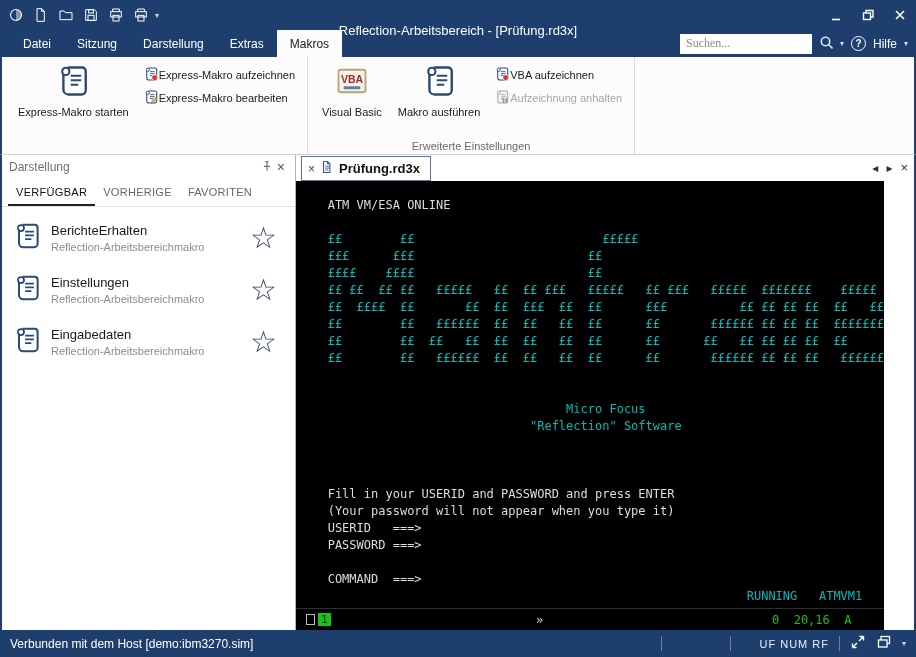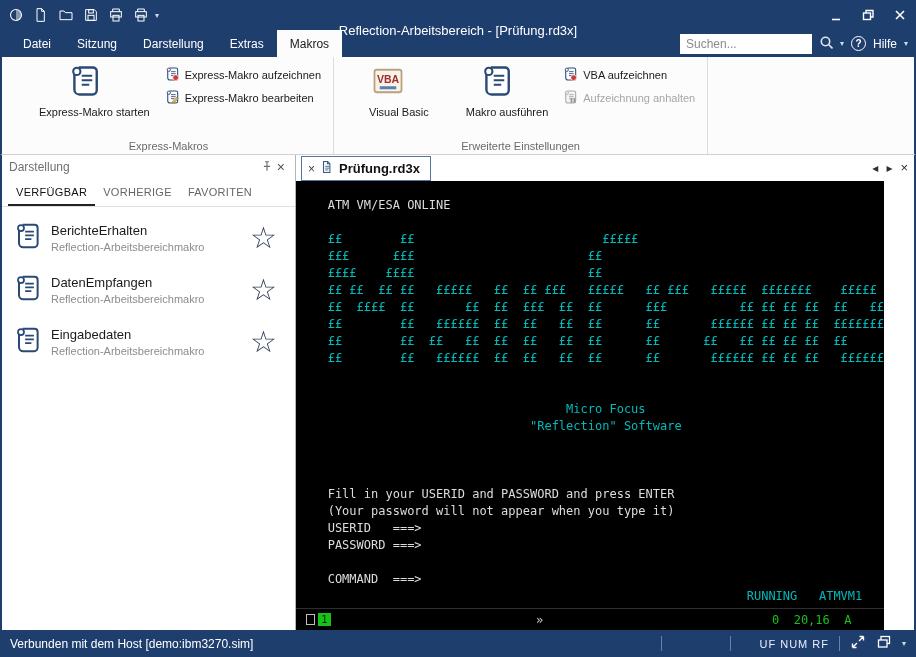--- a/index.html
+++ b/index.html
@@ -14,34 +14,34 @@
   .tb-caret { font-size:8px; color:#cfd9ea; margin-left:-3px; }
   .tb-title { position:absolute; left:0; right:0; text-align:center; font-size:13px; color:#ffffff;margin-top:30px; }
   .tb-controls { margin-left:auto; display:flex; height:30px; z-index:2; }
   .tb-ctl { width:32px; display:flex; align-items:center; justify-content:center; }
 
   
   .menubar { height:27px; display:flex; align-items:stretch; padding-left:10px; position:relative; flex:0 0 auto; }
   .mtab { padding:0 13px; font-size:12px; color:#fff; display:flex; align-items:center; }
   .mtab.active { background:#fcfcfc; color:#1a1a1a; }
   .menu-right { position:absolute; right:8px; top:3px; display:flex; align-items:center; gap:7px; height:21px; }
-  .search-input { width:132px; height:20px; border:none; background:#fff; font-size:12px; padding:0 6px; color:#333; font-family:Liberation Sans, sans-serif; }
+  .search-input { width:132px; height:20px; border:none; background:#fff; font-size:12px; padding:0 6px; color:#333; font-family:Liberation Serif, serif; }
   .search-input::placeholder { color:#8a8a8a; }
   .mini-caret { font-size:8px; color:#cfd9ea; }
   .help-q { width:15px; height:15px; border:1.3px solid #fff; border-radius:50%; font-size:10px; font-weight:bold; display:flex; align-items:center; justify-content:center; color:#fff; }
   .help-label { font-size:12px; color:#fff; }
 
   
   .ribbon { height:98px; background:#fcfcfc; border-bottom:1px solid #d0d0d0; display:flex; padding-left:2px; flex:0 0 auto; border-left:2px solid #1e3e6e; border-right:2px solid #1e3e6e; }
   .rgroup { position:relative; border-right:1px solid #dcdcdc; padding:2px 6px 16px 6px; display:flex; align-items:flex-start; }
   .rgroup-label { position:absolute; bottom:2px; left:0; right:0; text-align:center; font-size:11px; color:#6a6a6a; }
   .big-btn { display:flex; flex-direction:column; align-items:center; height:72px; padding:4px 8px 0 8px; font-size:11px; color:#1a1a1a; text-align:center; }
-  .big-btn .lbl { margin-top:5px; white-space:nowrap;margin-left:21px; }
+  .big-btn .lbl { margin-top:5px; white-space:nowrap; }
   .small-col { display:flex; flex-direction:column; padding-top:4px; }
-  .small-btn { display:flex; align-items:center; gap:5px; font-size:11px; color:#1a1a1a; height:23px; padding:0 6px; white-space:nowrap; }
+  .small-btn { display:flex; align-items:center; font-size:11px; color:#1a1a1a; height:23px; padding:0 6px; white-space:nowrap; }
   .small-btn.disabled { color:#a6a6a6; }
 
   
   .main { flex:1; display:flex; background:#fff; min-height:0; border-left:2px solid #1e3e6e; border-right:2px solid #1e3e6e; }
   .macro-panel { width:294px; border-right:1px solid #b5b5b5; display:flex; flex-direction:column; background:#fff; flex:0 0 auto; }
   .panel-header { height:24px; display:flex; align-items:center; padding:0 7px; color:#707070; font-size:12px; }
   .panel-header .sp { flex:1; }
   .panel-close { color:#555; font-size:14px; line-height:1; padding:0 3px; }
   .panel-tabs { display:flex; padding:0 6px; border-bottom:1px solid #e0e0e0; }
   .ptab { font-size:11px; padding:7px 8px 6px 8px; color:#666; letter-spacing:.3px; border-bottom:2px solid transparent; }
@@ -255,21 +255,20 @@
               </svg></span>
           <span>Express-Makro aufzeichnen</span>
         </div>
         <div class="small-btn">
           <span><svg class="ic16" viewBox="0 0 24 24">
                 <use href="#icon-scroll-edit"></use>
               </svg></span>
           <span>Express-Makro bearbeiten</span>
         </div>
       </div>
-      <div class="rgroup-label">Express-Makros</div>
     </div>
 
     <div class="rgroup">
       <div class="big-btn">
         <span>
           <svg class="ic34" viewBox="0 0 24 24">
             <rect x="3" y="4.5" width="18" height="15" rx="1.5" fill="#f7f1e8" stroke="#b9a37f" stroke-width="1.2"></rect>
             <text x="12" y="13" font-size="7" font-weight="bold" fill="#a02c2c" text-anchor="middle" font-family="Liberation Sans">VBA</text>
             <path d="M6.5 16.5h11" stroke="#5a7fb4" stroke-width="2"></path>
           </svg>
@@ -325,21 +324,21 @@
             <div class="macro-name">BerichteErhalten</div>
             <div class="macro-sub">Reflection-Arbeitsbereichmakro</div>
           </span>
           <span class="macro-star">☆</span>
         </div>
         <div class="macro-item">
           <span><svg class="ic28" viewBox="0 0 24 24">
                 <use href="#icon-scroll"></use>
               </svg></span>
           <span class="macro-texts">
-            <div class="macro-name">DatenEmpfangen</div>
+            <div class="macro-name">Einstellungen</div>
             <div class="macro-sub">Reflection-Arbeitsbereichmakro</div>
           </span>
           <span class="macro-star">☆</span>
         </div>
         <div class="macro-item">
           <span><svg class="ic28" viewBox="0 0 24 24">
                 <use href="#icon-scroll"></use>
               </svg></span>
           <span class="macro-texts">
             <div class="macro-name">Eingabedaten</div>

